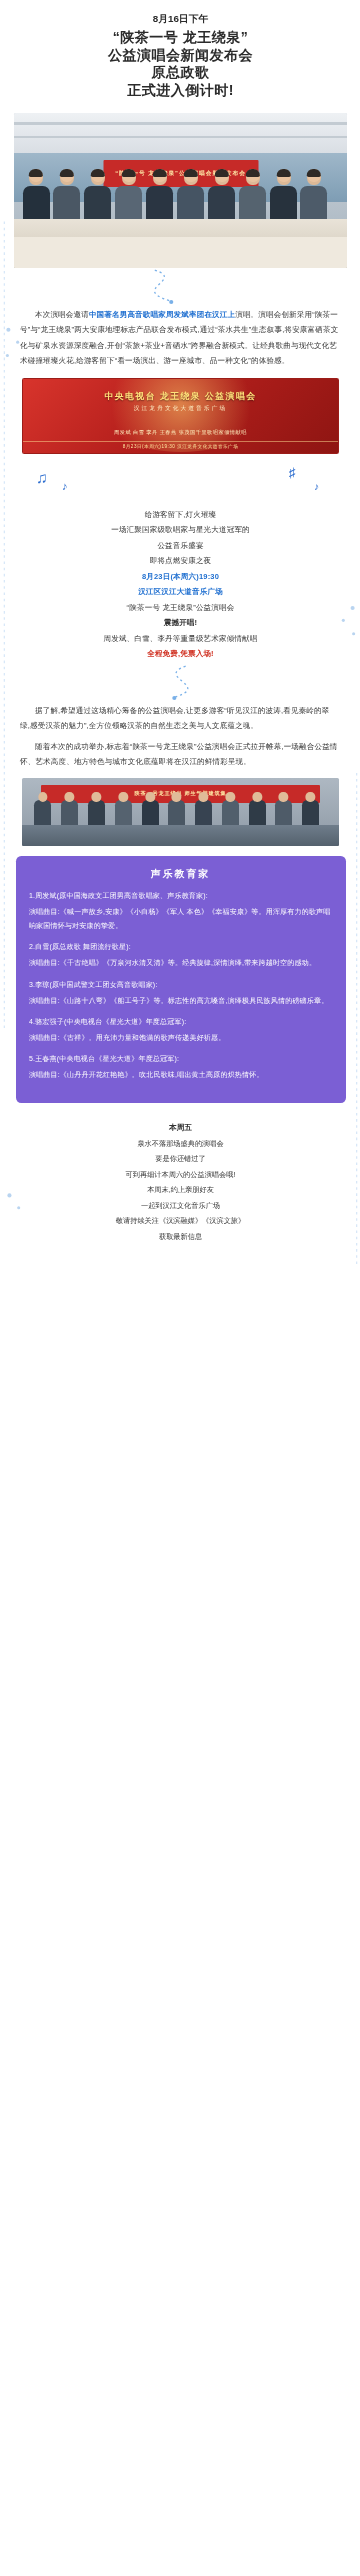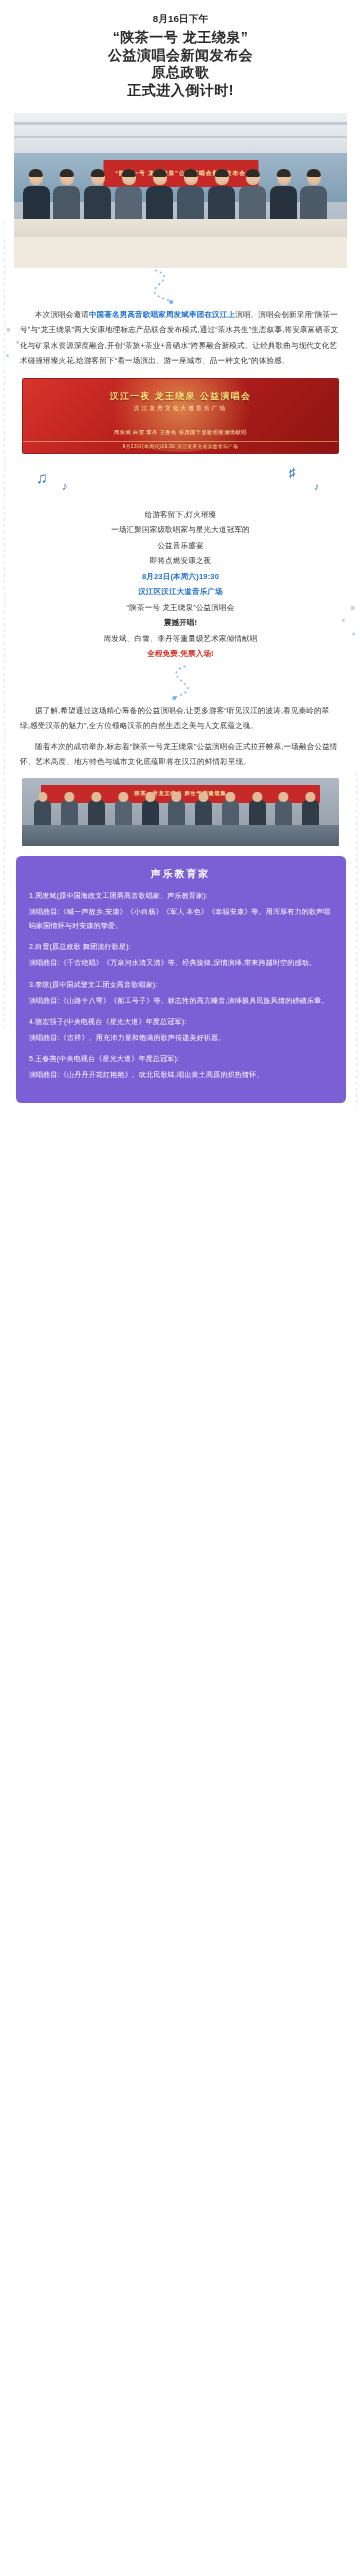--- a/index.html
+++ b/index.html
@@ -310,21 +310,21 @@
     </svg>
   </div>
 
   <div class="body-text indent">
     <span>本次演唱会邀请</span><span class="hl-blue">中国著名男高音歌唱家周发斌率团在汉江上</span><span>演唱。演唱会创新采用“陕茶一号”与“龙王绕泉”两大安康地理标志产品联合发布模式,通过“茶水共生”生态叙事,将安康富硒茶文化与矿泉水资源深度融合,开创“茶旅+茶业+音硒水”跨界融合新模式。让经典歌曲与现代文化艺术碰撞璀璨火花,给游客留下“看一场演出、游一座城市、品一种文化”的体验感。</span>
   </div>
 
   <div class="poster-wrap">
     <div class="poster">
       <div class="glow"></div>
-      <div class="title">汉江一夜 龙王绕泉 公益演唱会</div>
+      <div class="title">中央电视台 龙王绕泉 公益演唱会</div>
       <div class="subtitle">汉江龙舟文化大道音乐广场</div>
       <div class="singers">周发斌  白雪  李丹  王春燕  张茂国千里歌唱家倾情献唱</div>
       <div class="band"></div>
       <div class="meta">8月23日(本周六)19:30  汉江龙舟文化大道音乐广场</div>
     </div>
   </div>
 
   <div class="notes">
     <span class="note" style="left:36px; top:9.3px">♫</span>
     <span class="note" style="left:62px; top:20.6px; font-size:11.3px">♪</span>
@@ -406,15 +406,25 @@
       <p>演唱曲目:《千古绝唱》《万泉河水清又清》等。经典旋律,深情演绎,带来跨越时空的感动。</p>
       <p class="tight">3.李琼(原中国武警文工团女高音歌唱家):</p>
       <p>演唱曲目:《山路十八弯》《船工号子》等。标志性的高亢嗓音,演绎极具民族风情的磅礴乐章。</p>
       <p class="tight">4.骆宏强子(中央电视台《星光大道》年度总冠军):</p>
       <p>演唱曲目:《古祥》。用充沛力量和饱满的歌声传递美好祈愿。</p>
       <p class="tight">5.王春燕(中央电视台《星光大道》年度总冠军):</p>
       <p>演唱曲目:《山丹丹开花红艳艳》。吹北民歌味,唱出黄土高原的炽热情怀。</p>
     </div>
   </div>
 
+  <div class="footer">
+    <div class="big">本周五</div>
+    <div>泉水不落那场盛典的演唱会</div>
+    <div>要是你还错过了</div>
+    <div>可到再细计本周六的公益演唱会哦!</div>
+    <div>本周末,约上亲朋好友</div>
+    <div>一起到汉江文化音乐广场</div>
+    <div>敬请持续关注《汉滨融媒》《汉滨文旅》</div>
+    <div>获取最新信息</div>
+  </div>
 
 </div>
 
 
 </body></html>

